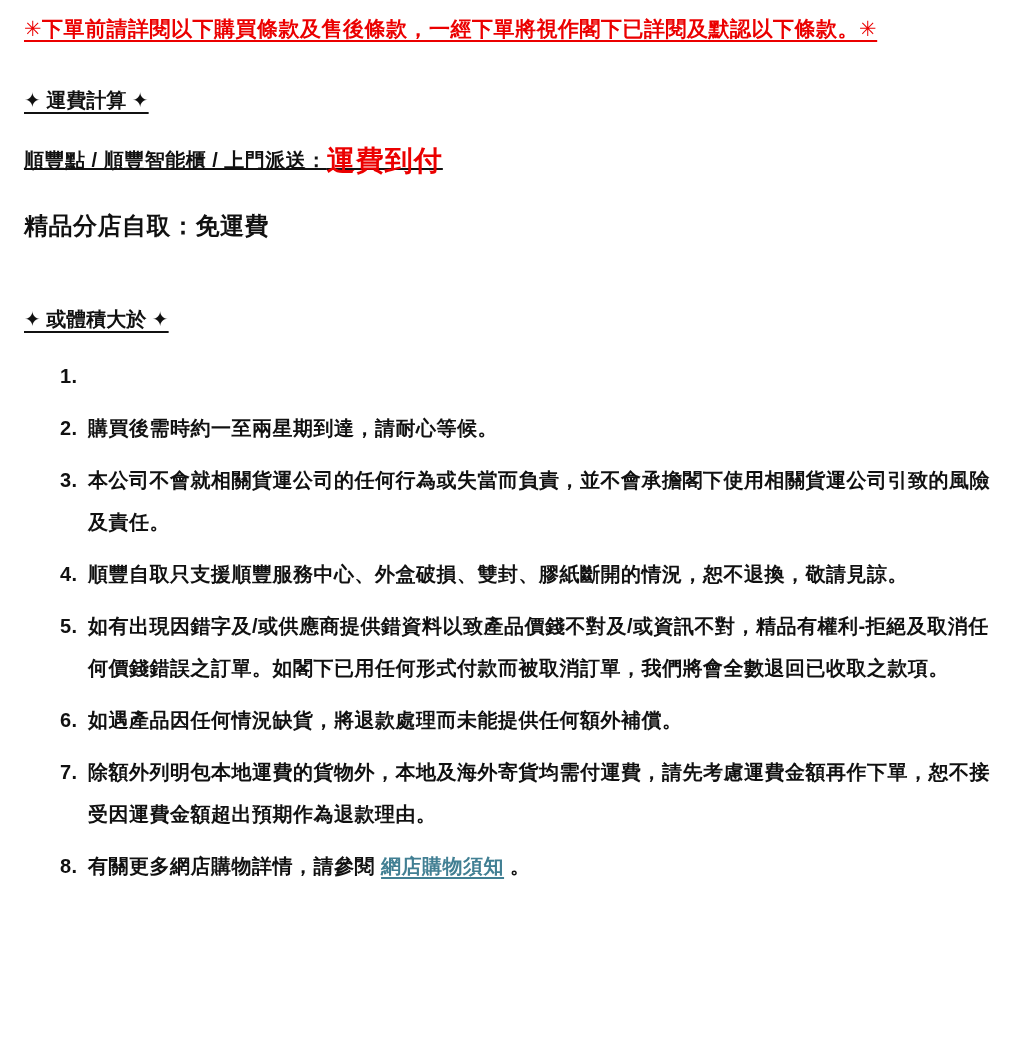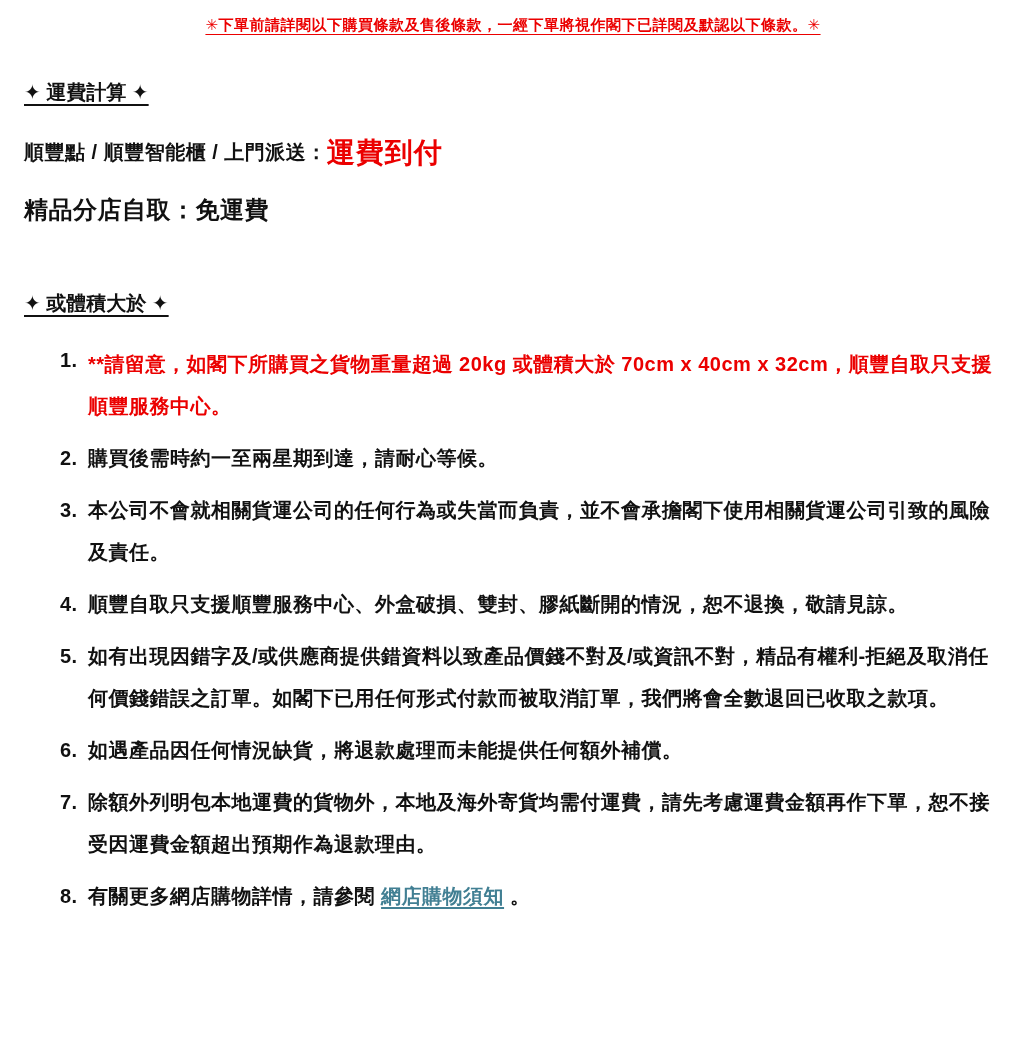--- a/index.html
+++ b/index.html
@@ -8,42 +8,42 @@
     width: 1026px;
     height: 1048px;
     padding: 14px 24px 0 24px;
     font-family: "Liberation Sans", "DejaVu Sans", sans-serif;
     font-weight: 700;
     color: #111111;
     overflow: hidden;
   }
   .notice {
     color: #eb0000;
-    font-size: 15px;
+    font-size: 21px;
     line-height: 1.4;
     text-decoration: underline;
     text-underline-offset: 4px;
     margin-bottom: 44px;
     letter-spacing: 0.5px;
-    text-align: center;
   }
   .section-heading {
     font-size: 20px;
     color: #111111;
     text-decoration: underline;
     text-underline-offset: 5px;
     display: inline-block;
     margin-bottom: 4px;
   }
   .heading-row { margin-bottom: 24px; }
   .heading-row.terms { margin-top: 64px; margin-bottom: 18px; }
   .ship-line {
     font-size: 20px;
-    margin-bottom: 22px;
+    margin-bottom: 30px;
     letter-spacing: 0.5px;
+    text-decoration: underline;
   }
   .fee-value {
     color: #eb0000;
     font-size: 28px;
     vertical-align: -3px;
     letter-spacing: 1px;
   }
   .pickup-line {
     font-size: 24px;
     letter-spacing: 0.5px;
@@ -92,21 +92,20 @@
 <div class="pickup-line">精品分店自取：免運費</div>
 
 <div class="heading-row terms">
   <span class="section-heading">✦ 或體積大於 ✦</span>
 </div>
 
 <div class="terms-list">
     <div class="term-item">
       <span class="num">1.</span>
       <div class="item-body">
-        <div class="red-note">**請留意，如閣下所購買之貨物重量超過 20kg 或體積大於 70cm x 40cm x 32cm，順豐自取只支援順豐服務中心。</div>
       </div>
     </div>
     <div class="term-item">
       <span class="num">2.</span>
       <div class="item-body">
         <div><span>購買後需時約一至兩星期到達，請耐心等候。</span></div>
       </div>
     </div>
     <div class="term-item">
       <span class="num">3.</span>

